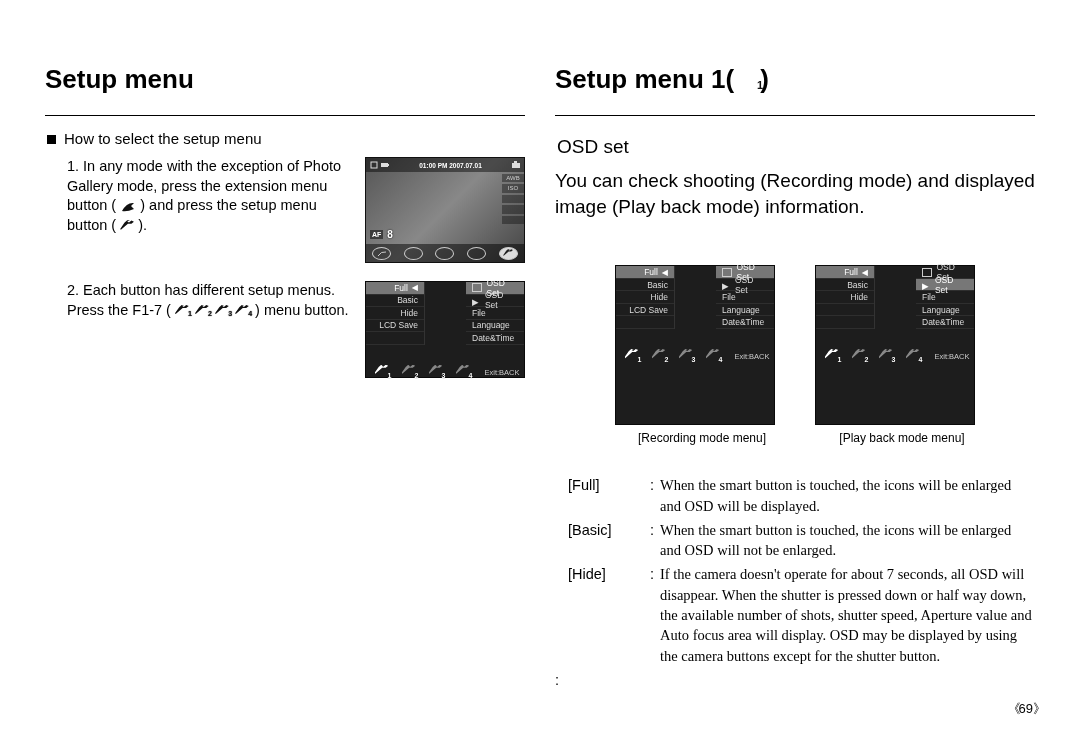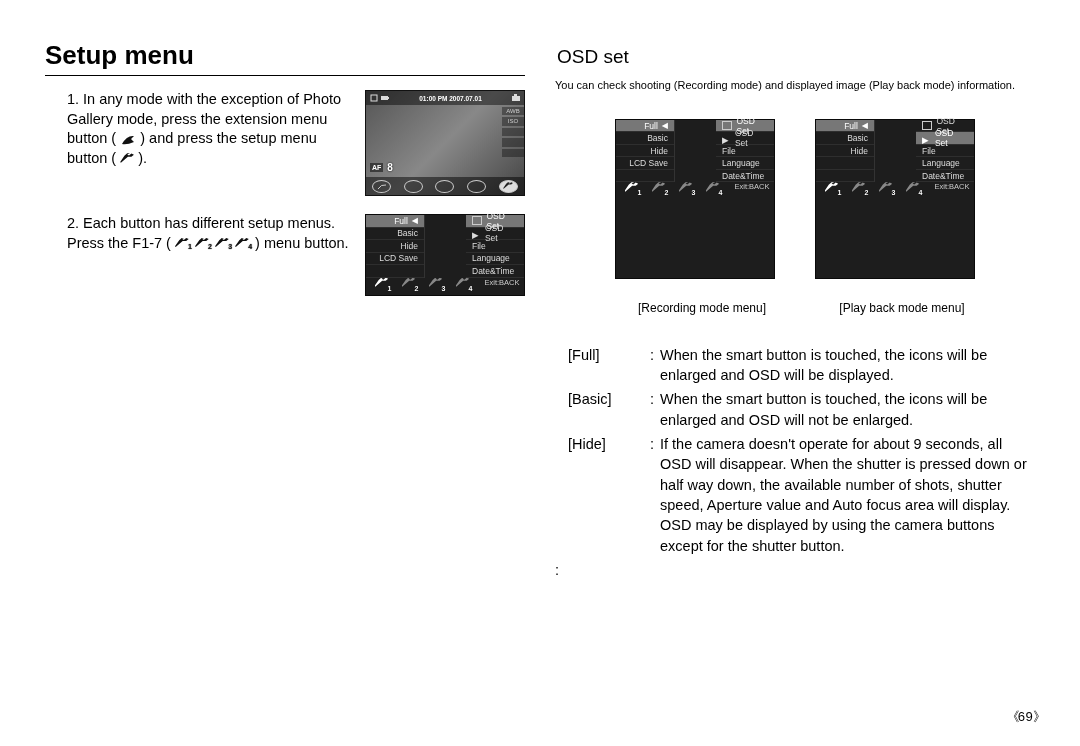--- a/index.html
+++ b/index.html
@@ -23,39 +23,40 @@
     width: 50%;
     box-sizing: border-box;
     padding: 0 15px;
     display: flex;
     flex-direction: column;
   }
   .title {
     font-size: 26px;
     font-weight: bold;
     border-bottom: 1.5px solid #000;
-    padding-bottom: 4px;
+    padding-bottom: 20px;
     margin-bottom: 14px;
     display: flex;
     align-items: baseline;
+    margin-top: 24px;
   }
   .sub-title {
     font-size: 19px;
     font-weight: normal;
     margin: 6px 0 10px 2px;
   }
   .bullet-row { display: flex; align-items: flex-start; margin-bottom: 10px; }
   .sq { width: 9px; height: 9px; background: #000; margin: 5px 8px 0 2px; flex: 0 0 auto; }
   .bullet-text { font-size: 15px; }
   .list-block { margin-left: 22px; }
   .list-item { display: flex; align-items: flex-start; margin-bottom: 18px; }
   .list-text { font-size: 14.5px; line-height: 1.35; flex: 1; padding-right: 14px; }
   .list-num { margin-right: 4px; }
   .inline-icon { display: inline-flex; vertical-align: middle; align-items: center; }
-  .para { font-size: 11px; line-height: 1.35; margin-bottom: 16px; }
+  .para { font-size: 19px; line-height: 1.35; margin-bottom: 36px; }
 
   .screen {
     background: #2a2a2a;
     width: 158px;
     flex: 0 0 158px;
     color: #fff;
     font-size: 8.5px;
     border: 1px solid #111;
   }
   .screen.photo { height: 104px; position: relative; }
@@ -76,66 +77,70 @@
   .menu-screen { width: 158px; background:#1d1d1d; color:#ddd; font-size:8.5px; border:1px solid #0a0a0a; flex:0 0 158px; }
   .menu-body { display:flex;gap:41px; }
   .menu-left { width:50%; border-right:1px solid #333;}
   .menu-right { width:50%; }
   .menu-row { display:flex; align-items:center; justify-content:flex-end; padding:2px 6px; height:12.5px; border-bottom:1px solid #2e2e2e; box-sizing:border-box; }
   .menu-row.left-row { justify-content:flex-end; }
   .menu-row.right-row { justify-content:flex-start; gap:4px; }
   .menu-row.hi { background:#777; color:#fff; }
   .menu-row .tiny-icon { width:9px; height:7px; border:1px solid #ccc; display:inline-block;}
   .arrow { font-size:8px; }
-  .menu-footer { display:flex; height:17px; align-items:flex-start; }
+  .menu-footer { display:flex; height:17px; align-items:flex-end;margin-top:15px; }
   .menu-footer-left { flex:1; display:flex; align-items:center; justify-content:space-around; padding:0 3px;}
   .menu-footer-right { width:44px; font-size:7.5px; text-align:center; color:#ccc;}
   .wrench {
     width: 14px; height: 11px;
     background: #eee;
     clip-path: polygon(5% 85%, 55% 30%, 80% 30%, 98% 12%, 80% 2%, 63% 20%, 50% 10%, 70% 0%, 50% 0%, 30% 22%, 0% 78%);
   }
   .wrench-num { position:relative; width:16px; height:12px; }
   .wrench-num .wrench { position:absolute; top:0; left:0; }
   .wrench-num .sub-n { position:absolute; bottom:-2px; right:-1px; font-size:7px; font-weight:bold; color:#fff; text-shadow:0 0 1px #000; }
   .wrench-num.active .wrench { background:#fff; }
   .wrench-num .sub-n.dark { color:#222; }
 
   .twin-figs { display:flex; justify-content:center; gap:40px; margin-top:10px; margin-bottom:30px;}
   .fig-col { display:flex; flex-direction:column; align-items:center; }
-  .fig-caption { font-size:12px; margin-top:22px;padding-left:14px; }
+  .fig-caption { font-size:12px; margin-top:6px;padding-left:14px; }
 
   .defs { font-size: 14.5px; line-height:1.4; }
   .def-row { display:flex; margin-bottom:4px; }
   .def-term { width:82px; flex:0 0 82px;margin-left:13px; }
   .def-colon { width:10px; flex:0 0 10px; }
-  .def-desc { flex:1; }
+  .def-desc { flex:1;font-family:Liberation Serif, serif; }
 
   .title-icon-gap { display:inline-flex; align-items:center; gap:4px; margin-left:4px;}
   .title .title-paren { font-weight:bold; font-size:26px;}
   .big-wrench { width:22px; height:17px; position:relative;}
   .big-wrench .wrench { width:22px; height:17px; background:#111; }
   .big-wrench .sub-n { position:absolute; bottom:-3px; right:-3px; font-size:11px; font-weight:bold; color:#111;}
 
   .inline-icon .wrench { background:#111;}
 
-  .page-num { position:absolute; bottom:20px; right:36px; font-size:13px;font-family:Liberation Mono, monospace; }
+  .page-num { position:absolute; bottom:28px; right:36px; font-size:13px; }
   .page-num .brackets { letter-spacing:-2px;}
 
   .top-icons-row { display:flex; gap:3px; align-items:center; }
   .mini-ico { width:8px; height:8px; }
 </style>
 </head>
 <body>
 
 <div class="page">
 
   <div class="col">
     <div class="title">Setup menu</div>
 
+    <div class="bullet-row">
+      <div class="sq"></div>
+      <div class="bullet-text">How to select the setup menu</div>
+    </div>
 
     <div class="list-block">
 
       <div class="list-item">
         <div class="list-text">
           <span class="list-num">1.</span><span>In any mode with the exception of Photo Gallery mode, press the extension menu button (</span>
           <span class="inline-icon">
             <svg width="16" height="12" viewBox="0 0 16 12">
                 <path d="M2 11 Q7 2 14 3 L11 6 L14 9 Q7 12 2 11 Z" fill="#111"></path>
               </svg>
@@ -274,20 +279,27 @@
                 </span>
               </div>
               <div class="menu-footer-right">Exit:BACK</div>
             </div>
           </div>
       </div>
     </div>
   </div>
 
   <div class="col">
+    <div class="title">
+      <span>Setup menu 1(</span>
+      <span class="title-icon-gap">
+        <span class="big-wrench"><span class="wrench"></span><span class="sub-n">1</span></span>
+      </span>
+      <span class="title-paren">)</span>
+    </div>
 
     <div class="sub-title">OSD set</div>
     <div class="para">You can check shooting (Recording mode) and displayed image (Play back mode) information.</div>
 
     <div class="twin-figs">
       <div class="fig-col">
         <div class="menu-screen">
             <div class="menu-body">
               <div class="menu-left">
                 <div class="menu-row left-row hi">
@@ -409,21 +421,21 @@
           <div class="def-desc">When the smart button is touched, the icons will be enlarged and OSD will be displayed.</div>
         </div>
         <div class="def-row">
           <div class="def-term">[Basic]</div>
           <div class="def-colon">:</div>
           <div class="def-desc">When the smart button is touched, the icons will be enlarged and OSD will not be enlarged.</div>
         </div>
         <div class="def-row">
           <div class="def-term">[Hide]</div>
           <div class="def-colon">:</div>
-          <div class="def-desc">If the camera doesn't operate for about 9 seconds, all OSD will disappear. When the shutter is pressed down or half way down, the available number of shots, shutter speed, Aperture value and Auto focus area will display. OSD may be displayed by using the camera buttons except for the shutter button.</div>
+          <div class="def-desc">If the camera doesn't operate for about 7 seconds, all OSD will disappear. When the shutter is pressed down or half way down, the available number of shots, shutter speed, Aperture value and Auto focus area will display. OSD may be displayed by using the camera buttons except for the shutter button.</div>
         </div>
         <div class="def-row">
           <div class="def-colon">:</div>
         </div>
       </div>
   </div>
 
   <div class="page-num"><span class="brackets">《</span><span>69</span><span class="brackets">》</span></div>
 </div>
 

